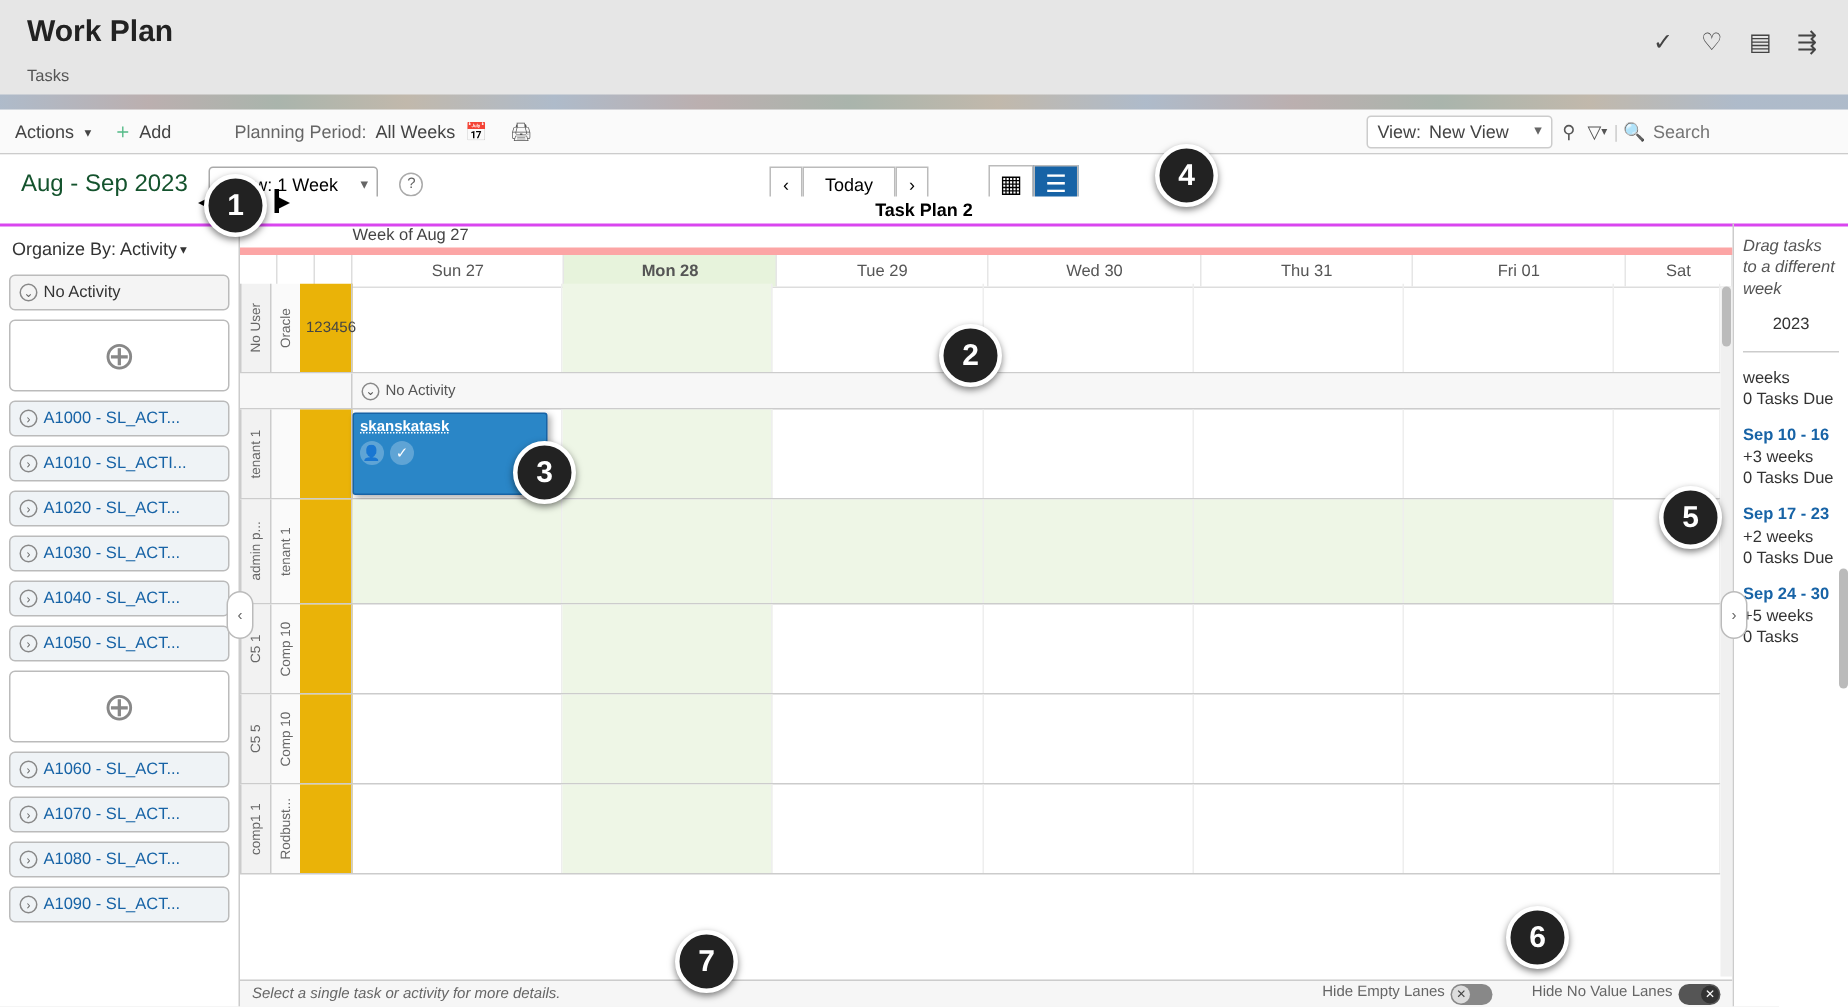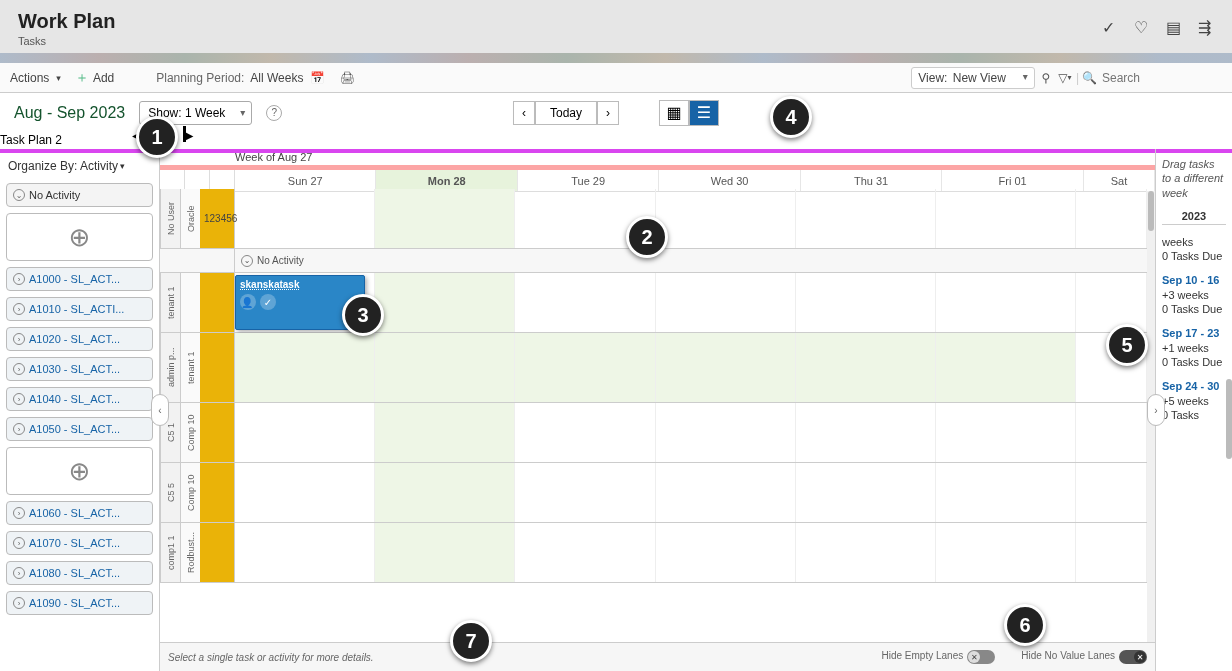--- a/index.html
+++ b/index.html
@@ -1,21 +1,21 @@
 <!DOCTYPE html>
 <html><head>
 <meta charset="utf-8">
 <style>
 * { box-sizing: border-box; margin: 0; padding: 0; font-family: Arial, Helvetica, sans-serif; }
 body { background: #e6e6e6; width: 1232px; height: 671px; overflow: hidden; position: relative; }
 
 
 .app-header { background: #e6e6e6; padding: 10px 18px 6px 18px; display: flex; justify-content: space-between; align-items: flex-start; }
 .app-header .title-block h1 { font-size: 20px; font-weight: 700; color: #222; }
-.app-header .title-block .subtitle { font-size: 11px; color: #555; margin-top: 2px; }
+.app-header .title-block .subtitle { font-size: 11px; color: #555; margin-top: 12px; }
 .app-header .header-icons { display: flex; gap: 16px; align-items: center; padding-top: 8px; }
 .hicon { width: 16px; height: 16px; color: #444; cursor: pointer; }
 
 
 .color-strip { height: 10px; background: linear-gradient(90deg,#5b7aa0 0%,#7b5d5d 8%,#4f6a55 15%,#8a7454 22%,#5b7aa0 30%,#7b5d5d 38%,#4f6a55 46%,#8a7454 54%,#5b7aa0 62%,#7b5d5d 70%,#4f6a55 78%,#8a7454 86%,#5b7aa0 94%); opacity:.4; }
 
 
 .toolbar { background: #fafafa; border-bottom: 1px solid #ccc; height: 30px; display:flex; align-items:center; padding: 0 10px; font-size: 12px; color:#444; }
 .toolbar .left { display:flex; align-items:center; gap: 14px; }
 .toolbar .left .tb-item { display:flex; align-items:center; gap:4px; cursor:pointer; }
@@ -38,21 +38,21 @@
 .qmark { border:1px solid #aaa; border-radius:50%; width:16px; height:16px; font-size:10px; display:flex; align-items:center; justify-content:center; color:#666; cursor:pointer; }
 .nav-center { position:absolute; left:50%; transform:translateX(-50%); display:flex; align-items:center; gap:0; }
 .nav-btn { border:1px solid #bbb; background:#fff; padding:4px 8px; font-size:12px; cursor:pointer; }
 .nav-btn.today { padding:4px 14px; }
 .view-switch { display:flex; margin-left: 40px; }
 .view-switch .vs { border:1px solid #bbb; width:30px; height:26px; display:flex; align-items:center; justify-content:center; cursor:pointer; background:#fff; }
 .view-switch .vs.active { background:#1763a6; color:#fff; }
 
 
 .body-wrap { position:absolute; top:131px; bottom:0; left:0; right:0; background:#fff; }
-.plan-title-row { text-align:left; font-size:12px; font-weight:400; padding:2px 0; border-bottom:4px solid #d946ef; }
+.plan-title-row { text-align:center; font-size:12px; font-weight:700; padding:2px 0; border-bottom:2px solid #d946ef; }
 
 .main-grid { position:absolute; top:18px; bottom:0; left:0; right:0; display:flex; }
 
 
 .left-sidebar { width:160px; border-right:1px solid #ccc; padding:6px; display:flex; flex-direction:column; gap:6px; overflow:hidden; }
 .organize-dd { font-size:12px; color:#333; cursor:pointer; padding:4px 2px; display:flex; align-items:center; }
 .organize-dd .chev { font-size:9px; margin-left:2px; }
 .chip { border:1px solid #bbb; background:#f4f4f4; border-radius:4px; padding:5px 6px; font-size:11px; color:#333; display:flex; align-items:center; gap:4px; cursor:pointer; white-space:nowrap; overflow:hidden; text-overflow:ellipsis; }
 .chip .chev-icon { width:12px; height:12px; border:1px solid #888; border-radius:50%; display:inline-flex; align-items:center; justify-content:center; font-size:8px; color:#666; flex:0 0 auto; }
 .big-plus { border:1px solid #bbb; border-radius:4px; height:48px; display:flex; align-items:center; justify-content:center; font-size:26px; color:#888; cursor:pointer; background:#fff; }
@@ -89,27 +89,27 @@
 .lane.h24 { height:24px; }
 
 .task-card { position:absolute; left:0; width:130px; top:2px; bottom:2px; background:#2a86c7; border:1px solid #1763a6; border-radius:2px; color:#fff; font-size:10px; padding:3px 4px; cursor:pointer; box-shadow: 2px 2px 4px rgba(0,0,0,.3); }
 .task-card .tc-name { text-decoration: underline dotted; font-weight:700; }
 .task-card .tc-icons { display:flex; gap:4px; margin-top:4px; }
 .task-card .tc-icons span { width:16px; height:16px; border-radius:50%; background:rgba(255,255,255,.25); display:flex; align-items:center; justify-content:center; font-size:10px; }
 
 
 .right-sidebar { width:76px; padding:8px 6px; font-size:11px; color:#333; display:flex; flex-direction:column; gap:10px; position:relative; }
 .right-sidebar .hint { font-style:italic; color:#555; line-height:1.3; }
-.right-sidebar .yr { text-align:center; font-weight:700; border-bottom:1px solid #ccc; padding-bottom:2px; }
+.right-sidebar .yr { text-align:center; font-weight:400; border-bottom:1px solid #ccc; padding-bottom:12px; }
 .wk-block { font-size:11px; color:#333; line-height:1.3; }
 .wk-block .range { font-weight:700; color:#1763a6; }
 .scroll-thumb { position:absolute; right:0; top:230px; width:6px; height:80px; background:#bbb; border-radius:3px; }
 
 
-.footer { position:absolute; bottom:0; left:0; right:0; height:29px; background:#f6f6f6; border-top:1px solid #ccc; font-size:10px; font-style:italic; color:#666; display:flex; align-items:center; padding:0 8px; }
+.footer { position:absolute; bottom:0; left:0; right:0; height:18px; background:#f6f6f6; border-top:1px solid #ccc; font-size:10px; font-style:italic; color:#666; display:flex; align-items:center; padding:0 8px; }
 .footer .spacer { flex:1; }
 .footer .toggle { display:flex; gap:4px; font-style:normal; margin-left:26px; }
 .switch { width:28px; height:14px; border-radius:7px; background:#888; position:relative; cursor:pointer; }
 .switch .knob { width:12px; height:12px; border-radius:50%; background:#ddd; position:absolute; top:1px; left:1px; font-size:8px; display:flex; align-items:center; justify-content:center; color:#444;}
 .switch.on { background:#555; }
 .switch.on .knob { left:15px; background:#333; color:#fff;}
 
 
 .bubble { position:absolute; width:42px; height:42px; border-radius:50%; background:#222; color:#fff; font-size:20px; font-weight:700; display:flex; align-items:center; justify-content:center; border:3px solid #fff; box-shadow:0 2px 5px rgba(0,0,0,.5); z-index:50; }
 .resize-marker { position:absolute; top:126px; left:132px; height:16px; display:flex; align-items:center; z-index:40; }
@@ -416,21 +416,21 @@
         <div>weeks</div>
         <div>0 Tasks Due</div>
       </div>
       <div class="wk-block">
         <div class="range">Sep 10 - 16</div>
         <div>+3 weeks</div>
         <div>0 Tasks Due</div>
       </div>
       <div class="wk-block">
         <div class="range">Sep 17 - 23</div>
-        <div>+1 weeks</div>
+        <div>+2 weeks</div>
         <div>0 Tasks Due</div>
       </div>
       <div class="wk-block">
         <div class="range">Sep 24 - 30</div>
         <div>+5 weeks</div>
         <div>0 Tasks</div>
       </div>
       <div class="scroll-thumb"></div>
     </div>
   </div>

